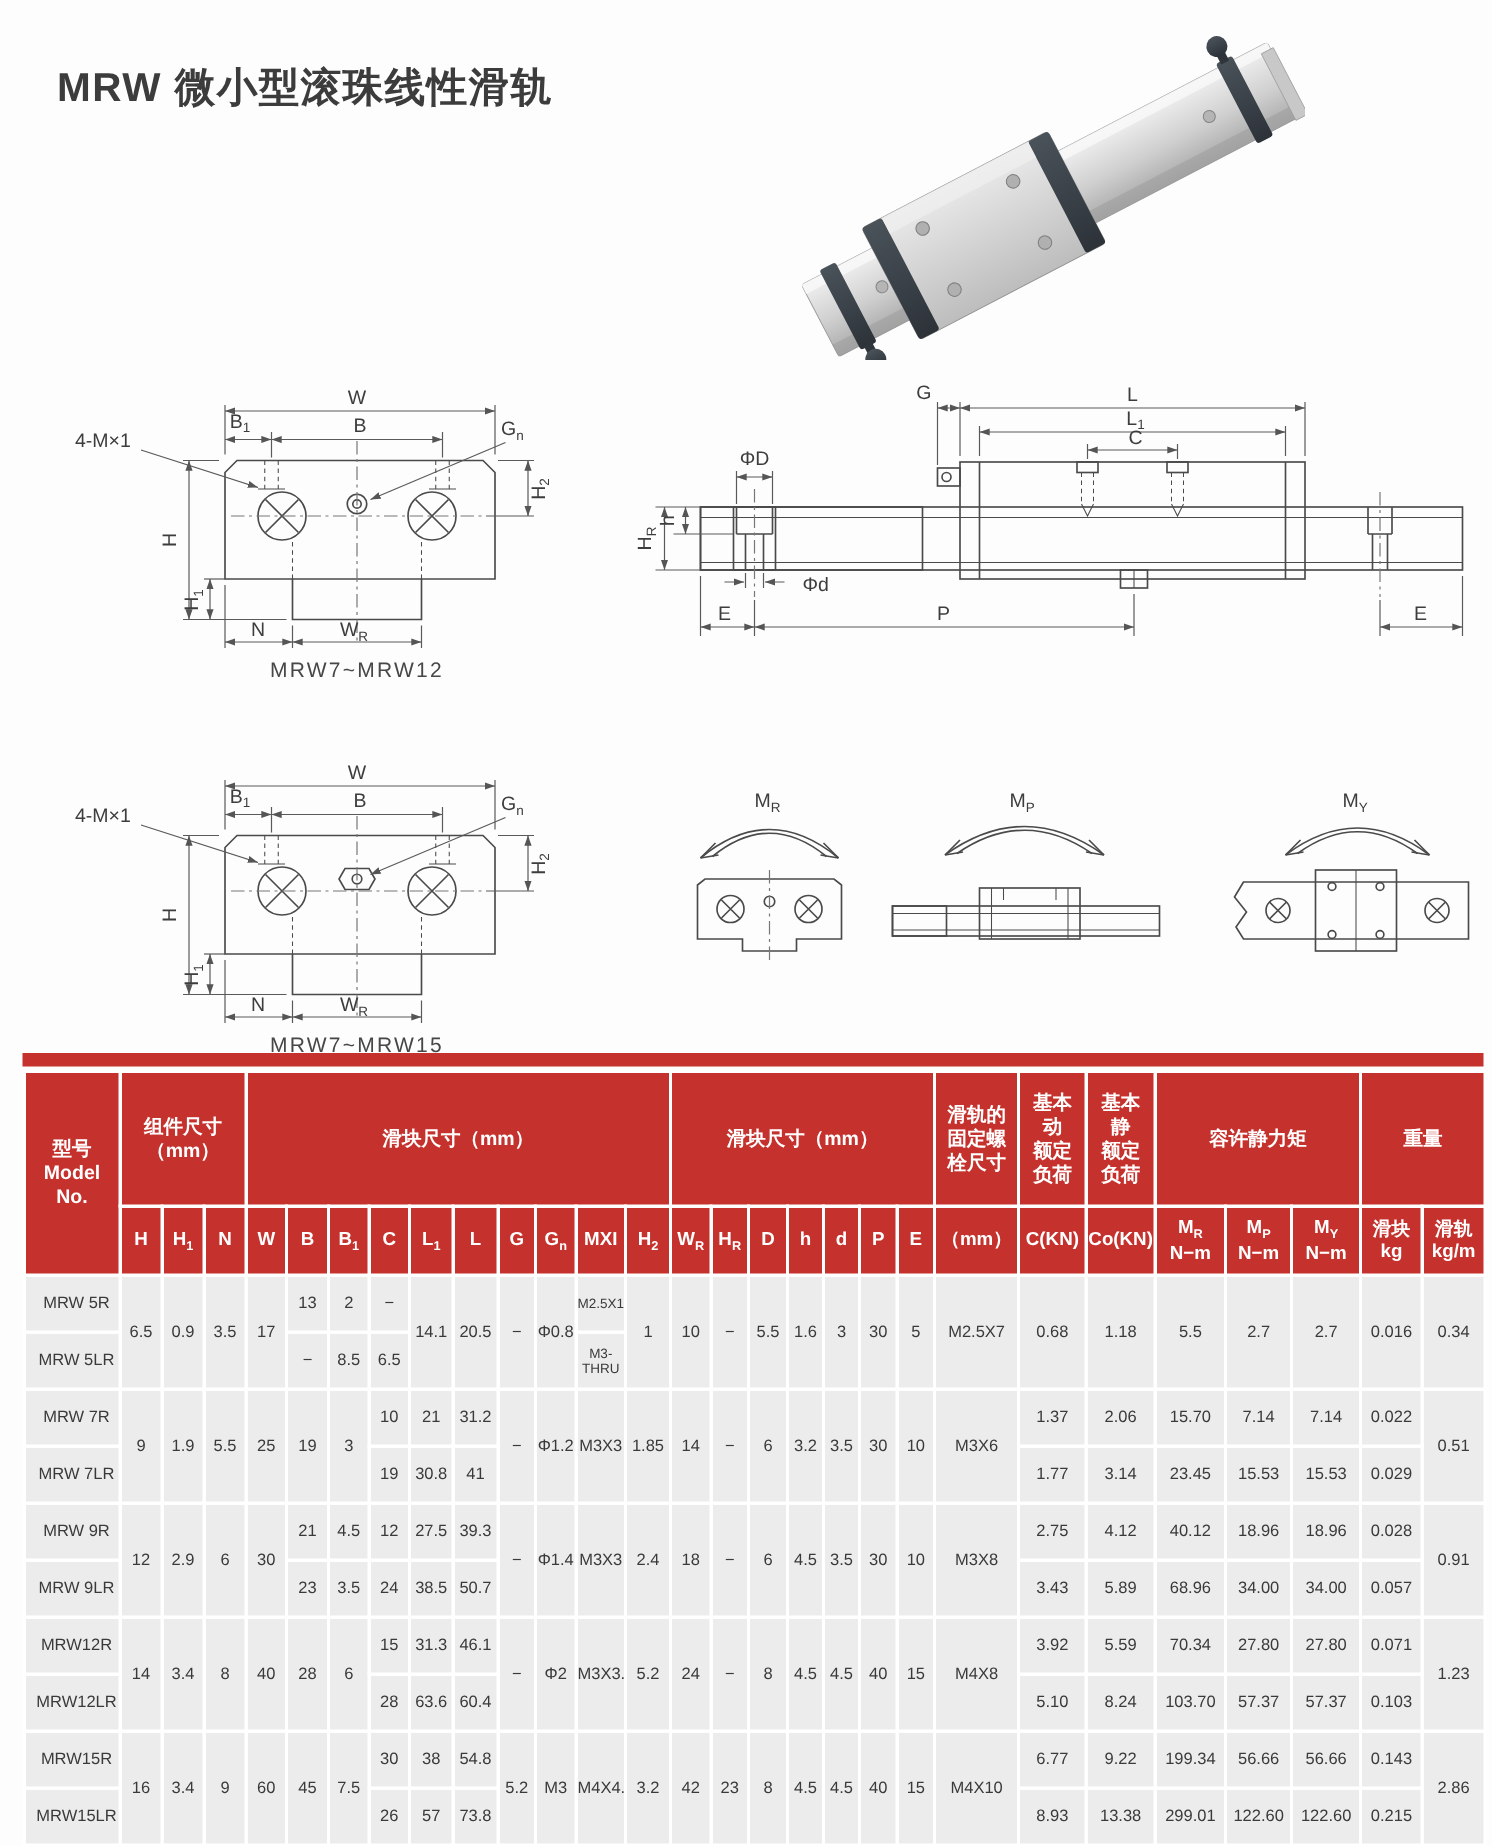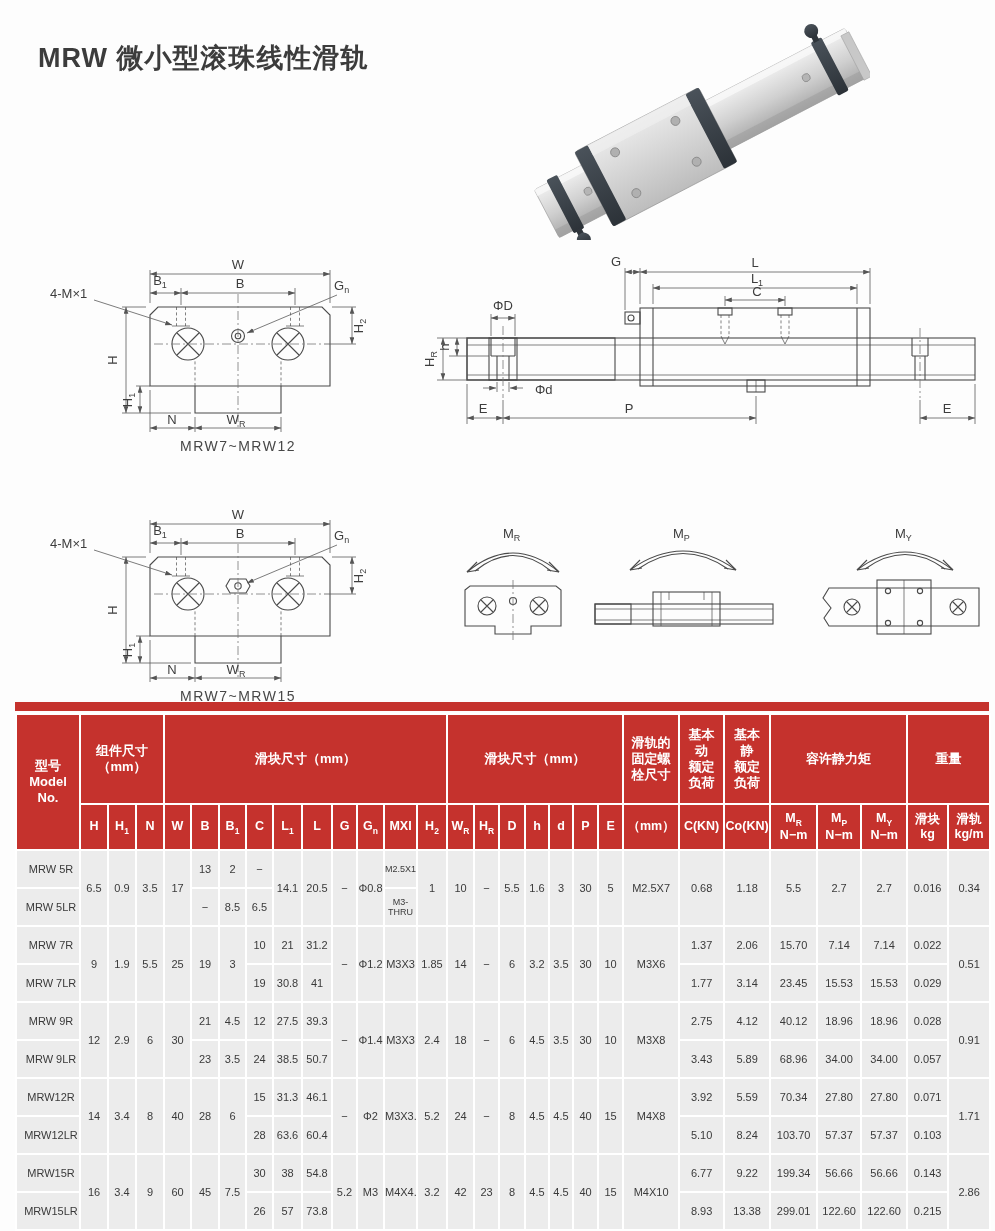--- a/index.html
+++ b/index.html
@@ -530,21 +530,21 @@
             <td rowspan="2">4.5</td>
             <td rowspan="2">40</td>
             <td rowspan="2">15</td>
             <td rowspan="2">M4X8</td>
             <td>3.92</td>
             <td>5.59</td>
             <td>70.34</td>
             <td>27.80</td>
             <td>27.80</td>
             <td>0.071</td>
-            <td rowspan="2">1.71</td>
+            <td rowspan="2">1.23</td>
           </tr>
           <tr>
             <td class="model">MRW12LR</td>
             <td>28</td>
             <td>63.6</td>
             <td>60.4</td>
             <td>5.10</td>
             <td>8.24</td>
             <td>103.70</td>
             <td>57.37</td>

